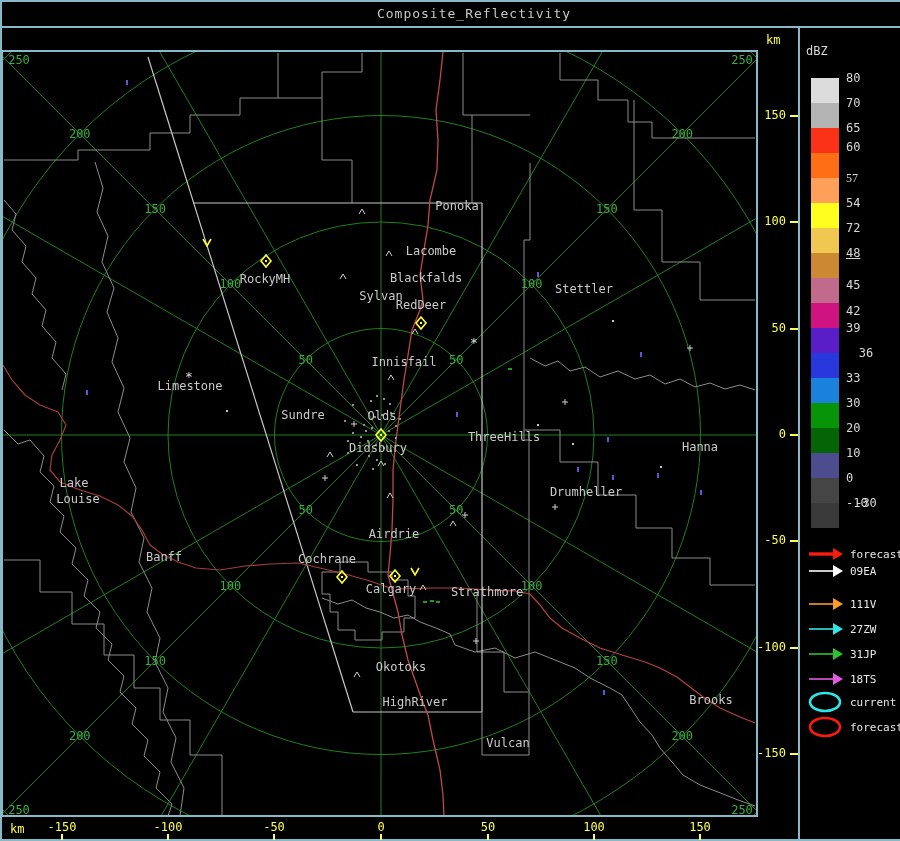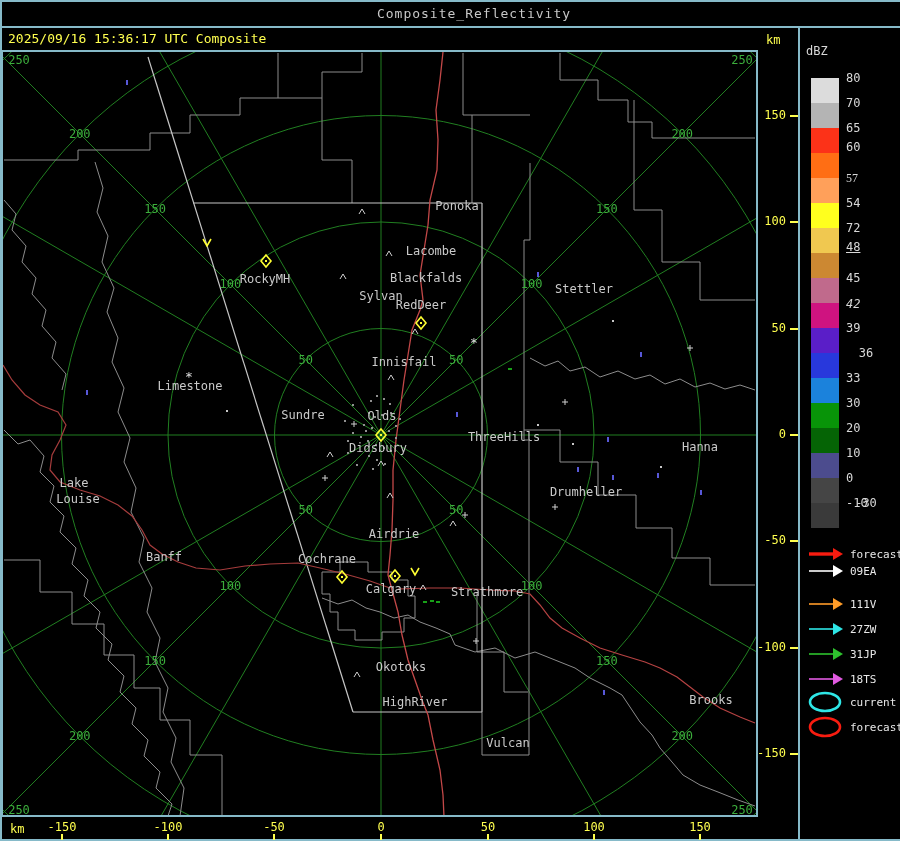--- a/index.html
+++ b/index.html
@@ -37,21 +37,20 @@
 <div class="app">
   <div class="edge edge-t"></div>
   <div class="edge edge-b"></div>
   <div class="edge edge-l"></div>
   <div class="edge edge-r"></div>
 
   <div class="titlebar">
     <span>Composite_Reflectivity</span>
   </div>
 
-  <div class="timestamp">2025/09/16 15:36:17 UTC Composite</div>
   <div class="km-top">km</div>
   <div class="panel-divider"></div>
 
   <svg id="map" viewBox="0 50 760 768">
     <defs>
       <clipPath id="mapclip">
           <rect x="3" y="52" width="753" height="763"></rect>
         </clipPath>
     </defs>
 
@@ -306,23 +305,23 @@
         <div class="swatch" style="top: 425px; background: rgb(76, 76, 142);"></div>
         <div class="swatch" style="top: 450px; background: rgb(69, 69, 69);"></div>
         <div class="swatch" style="top: 475px; background: rgb(58, 58, 58);"></div>
         <div class="cb-label" style="top: 43px;">80</div>
         <div class="cb-label" style="top: 68px;">70</div>
         <div class="cb-label" style="top: 93px;">65</div>
         <div class="cb-label" style="top: 112px;">60</div>
         <div class="cb-label" style="top: 143px; font-family: Liberation Serif, serif;">57</div>
         <div class="cb-label" style="top: 168px;">54</div>
         <div class="cb-label" style="top: 193px;">72</div>
-        <div class="cb-label" style="top: 212px; text-decoration: underline;">48</div>
-        <div class="cb-label" style="top: 243px;">45</div>
-        <div class="cb-label" style="top: 269px; font-style: italic;">42</div>
+        <div class="cb-label" style="top: 218px; text-decoration: underline;">48</div>
+        <div class="cb-label" style="top: 250px;">45</div>
+        <div class="cb-label" style="top: 276px;">42</div>
         <div class="cb-label" style="top: 293px;">39</div>
         <div class="cb-label" style="top: 318px; text-align: center;">36</div>
         <div class="cb-label" style="top: 343px;">33</div>
         <div class="cb-label" style="top: 368px;">30</div>
         <div class="cb-label" style="top: 393px;">20</div>
         <div class="cb-label" style="top: 418px;">10</div>
         <div class="cb-label" style="top: 443px;">0</div>
         <div class="cb-label" style="top: 468px;">-10</div>
         <div class="cb-label" style="top: 468px; text-align: center;">-30</div>
       </div>

